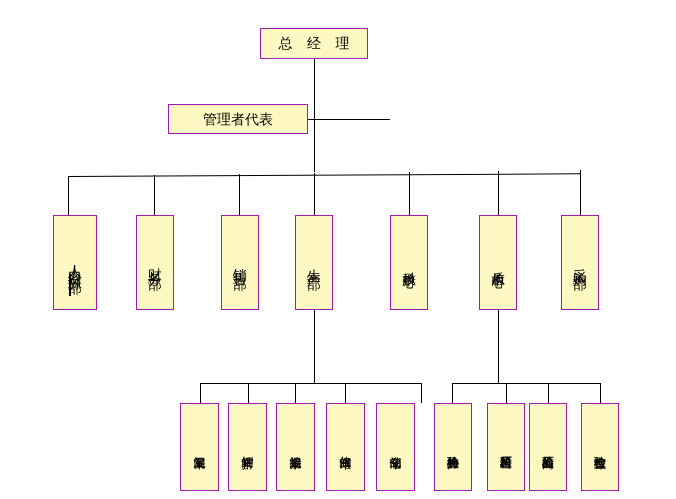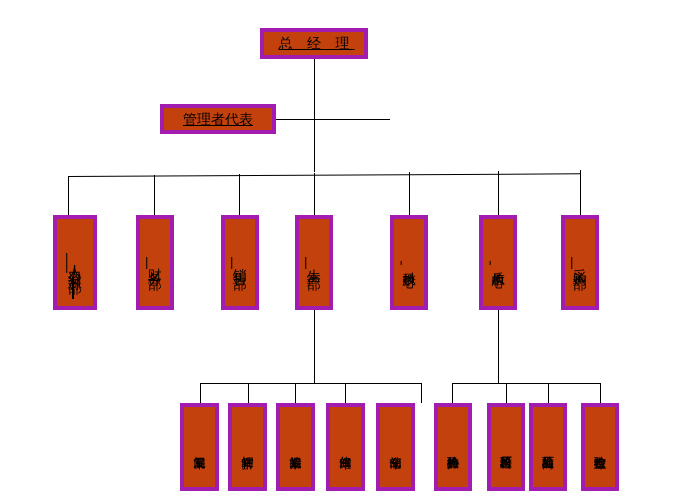--- a/index.html
+++ b/index.html
@@ -14,28 +14,27 @@
     position: relative;
     width: 676px;
     height: 499px;
     background: #ffffff;
     overflow: hidden;
   }
   
   .node {
     position: absolute;
     box-sizing: border-box;
-    border: 4px solid #a21caf;
-    background: #c2410c;
+    border: 1px solid #a21caf;
+    background: #fef9c3;
     display: flex;
     align-items: center;
     justify-content: center;
     color: #000000;
     z-index: 3;
-    text-decoration: underline;
   }
   .node .label {
     display: block;
     text-align: center;
     line-height: 1.18;
     white-space: pre;
   }
   
   .node.horiz .label {
     writing-mode: horizontal-tb;
@@ -92,21 +91,21 @@
 <body>
 
 <div id="chart-canvas">
 
   <div class="node horiz spaced" style="left:260px; top:28px; width:108px; height:31px;">
     <span class="label">总 经 理</span>
   </div>
 
   <div class="line-v" style="left:314px; top:59px; height:113px;"></div>
 
-  <div class="node horiz" style="left:160px; top:104px; width:116px; height:30px;">
+  <div class="node horiz" style="left:168px; top:104px; width:140px; height:30px;">
     <span class="label">管理者代表</span>
   </div>
 
 
   <div class="line-h" style="left:276px; top:119px; width:114px;"></div>
 
   <div class="line-slant" style="left:68px; top:176px; width:512px; transform: rotate(-0.30deg);"></div>
 
   <div class="line-v" style="left:68px; top:176px; height:39px;"></div>
   <div class="line-v" style="left:154px; top:175px; height:40px;"></div>

